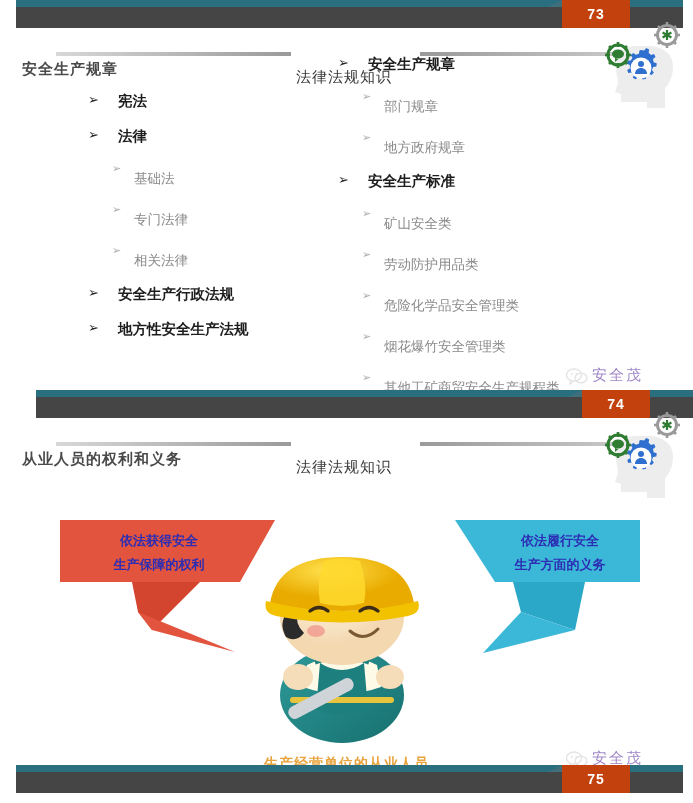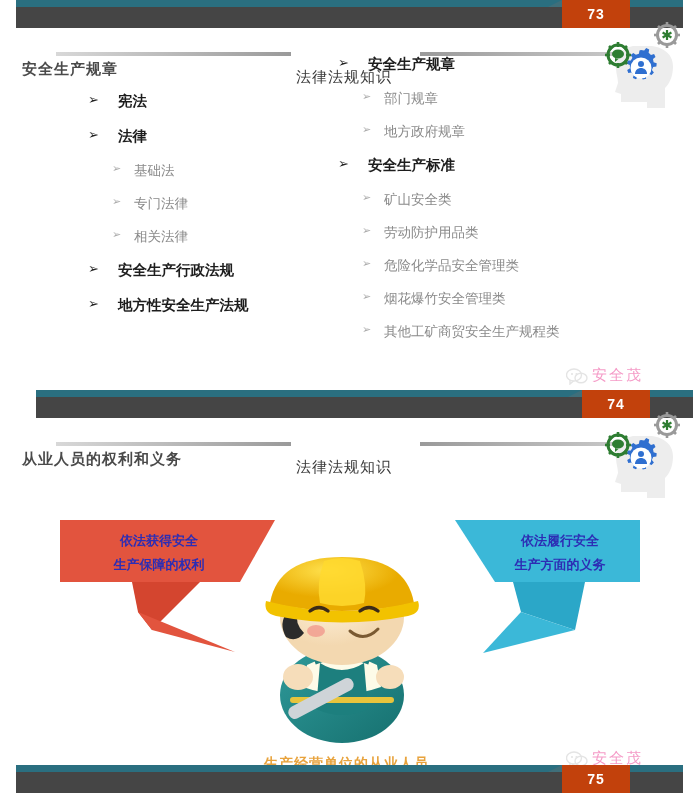--- a/index.html
+++ b/index.html
@@ -34,33 +34,33 @@
   .deco{position:absolute;right:6px;top:-8px;width:96px;height:86px;}
 
   
   .col{position:absolute;}
   .li{display:flex;align-items:flex-start;white-space:nowrap;}
   .li .mk{flex:0 0 auto;}
   .lvl1{font-size:14.5px;font-weight:bold;color:#1d1d1d;margin-bottom:16px;}
   .lvl1 .mk{width:30px;font-size:13px;color:#222;font-weight:bold;}
   .lvl2{font-size:13.5px;font-weight:normal;color:#8e8e8e;margin-bottom:15px;}
   .lvl2 .mk{width:22px;font-size:11px;color:#aaa;}
-  .lvl2 .tx{color:#8a8a8a;}
+  .lvl2 .tx{color:#8a8a8a;margin-top:8px;}
   .indent{padding-left:24px;}
 
   
   .callout{position:absolute;}
   .cal-txt{position:absolute;color:#2d2db4;font-size:13px;font-weight:bold;line-height:22px;
         text-align:center;white-space:nowrap;}
   .caption{position:absolute;left:0;width:693px;text-align:center;color:#e8a33d;
         font-size:14px;font-weight:bold;letter-spacing:1px;}
 
   
   .wm{position:absolute;display:flex;align-items:center;gap:4px;opacity:.55;}
-  .wm .wtx{font-size:15px;color:#ec4899;letter-spacing:2px;font-family:"DejaVu Sans",sans-serif;}
+  .wm .wtx{font-size:15px;color:#4c1d95;letter-spacing:2px;font-family:"DejaVu Sans",sans-serif;}
 </style>
 </head>
 <body>
 
 <div class="pagebar" style="top:0px;">
   <div class="teal-strip"></div>
   <div class="gray-strip"></div>
   <div class="notch"></div>
   <div class="badge">73</div>
 </div>

